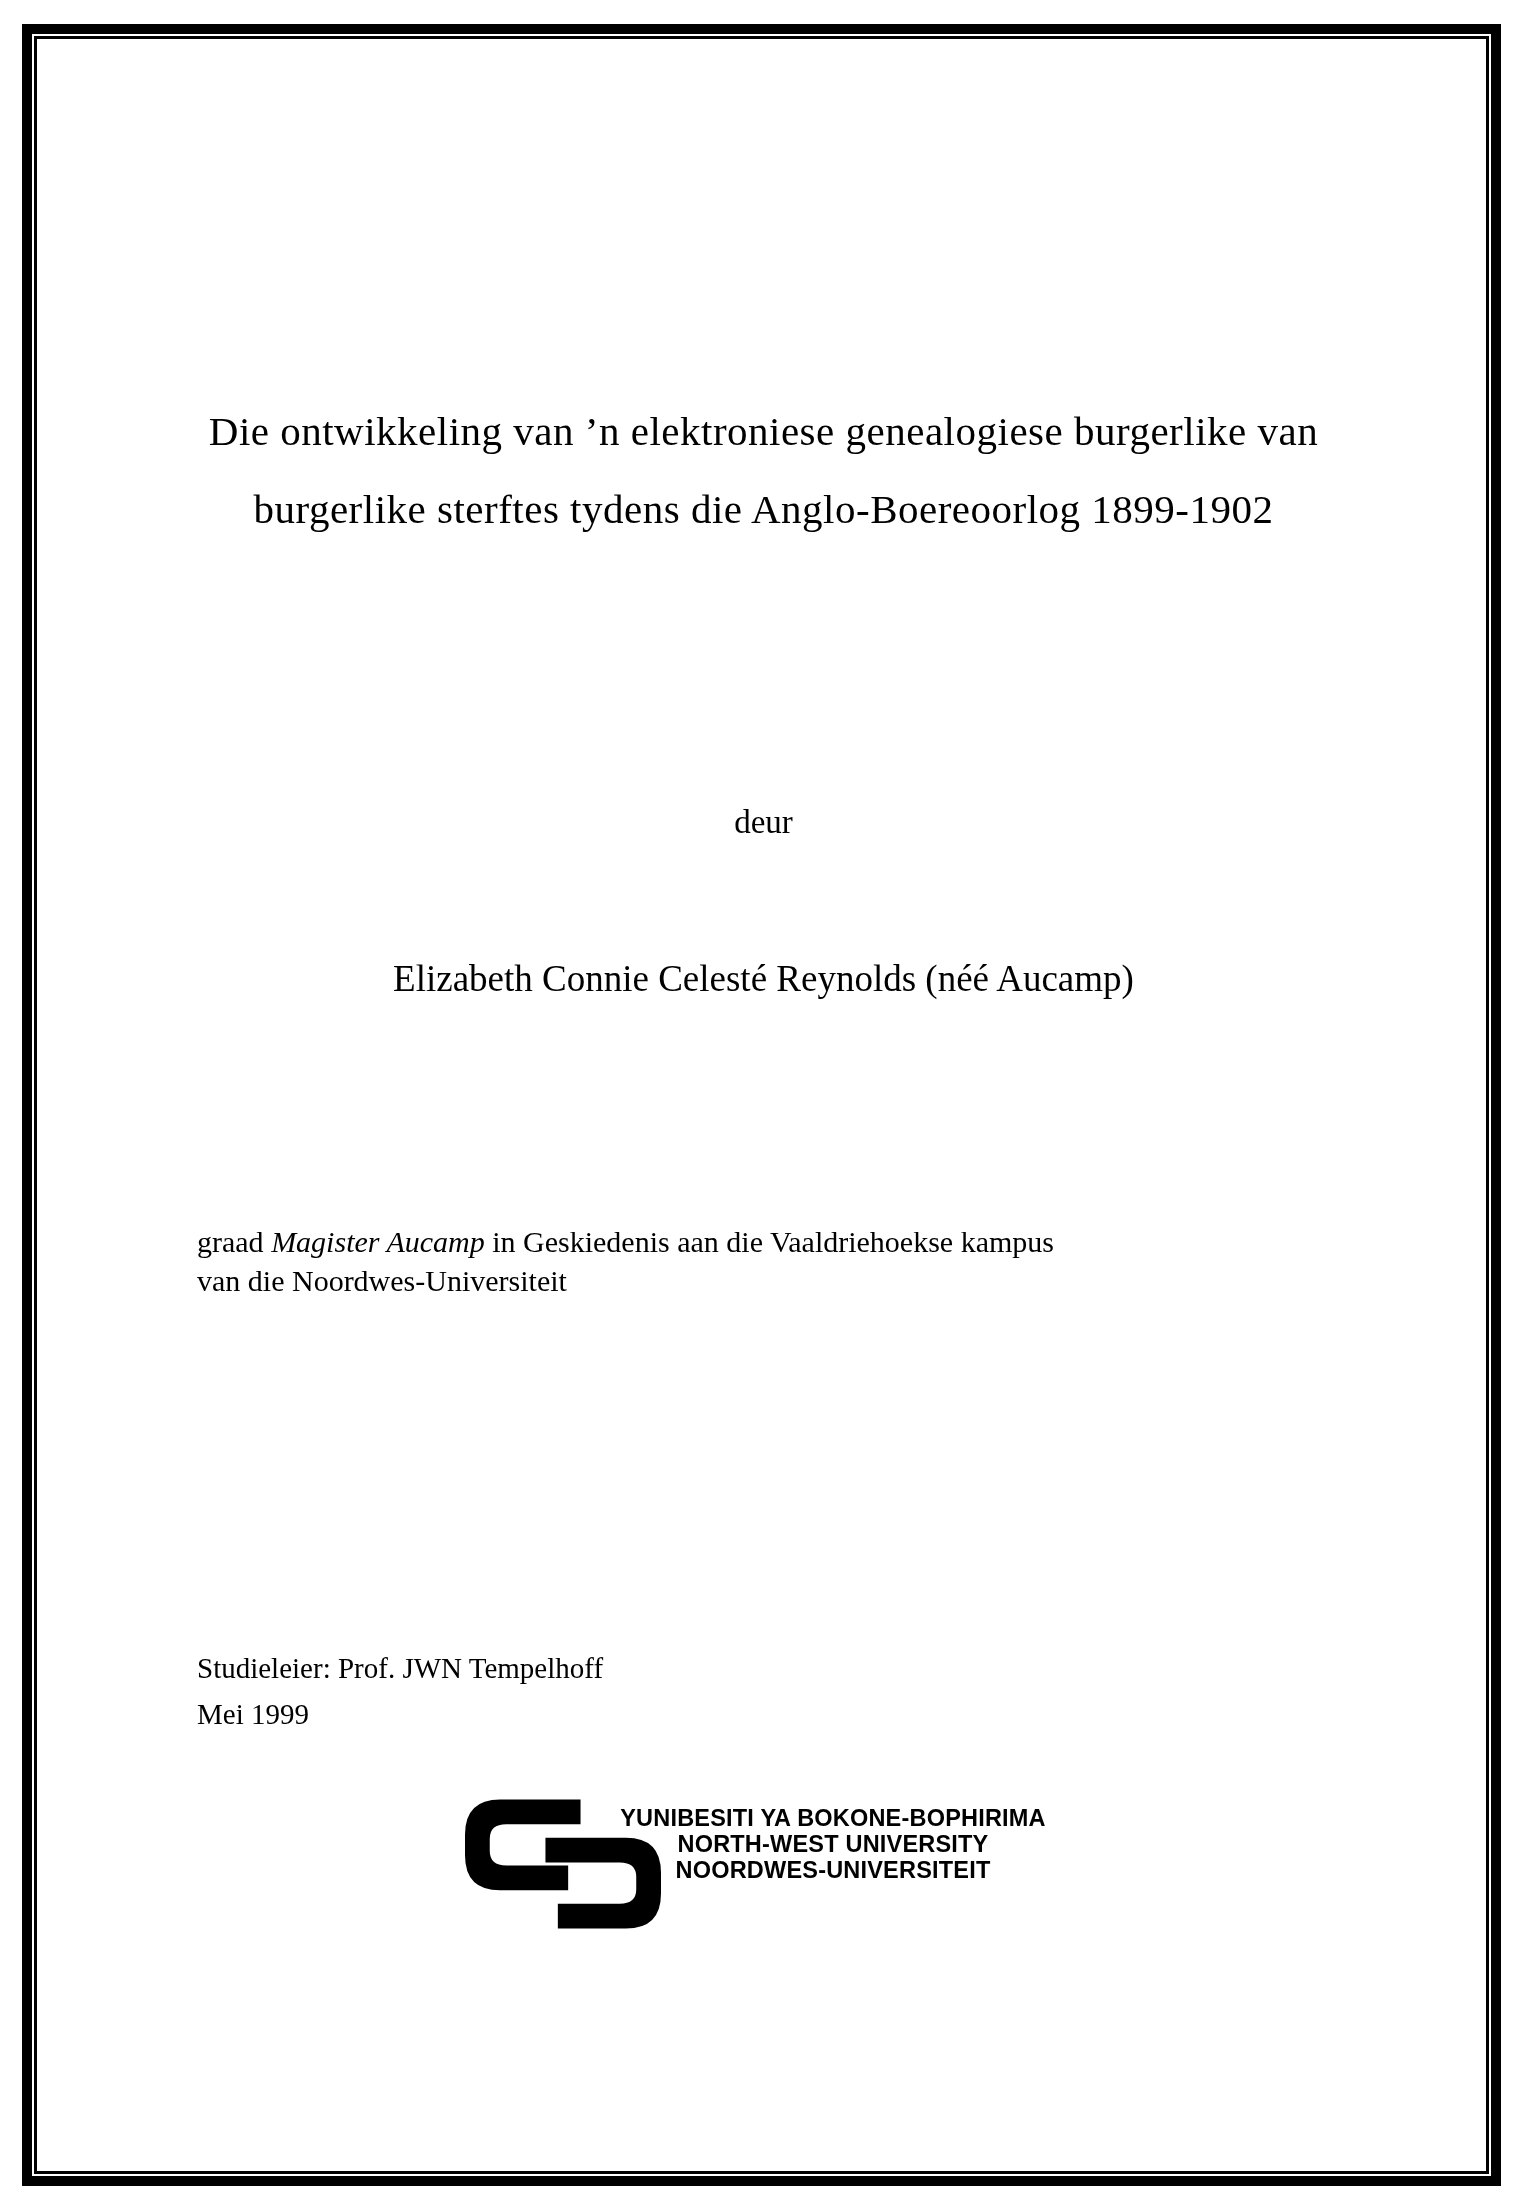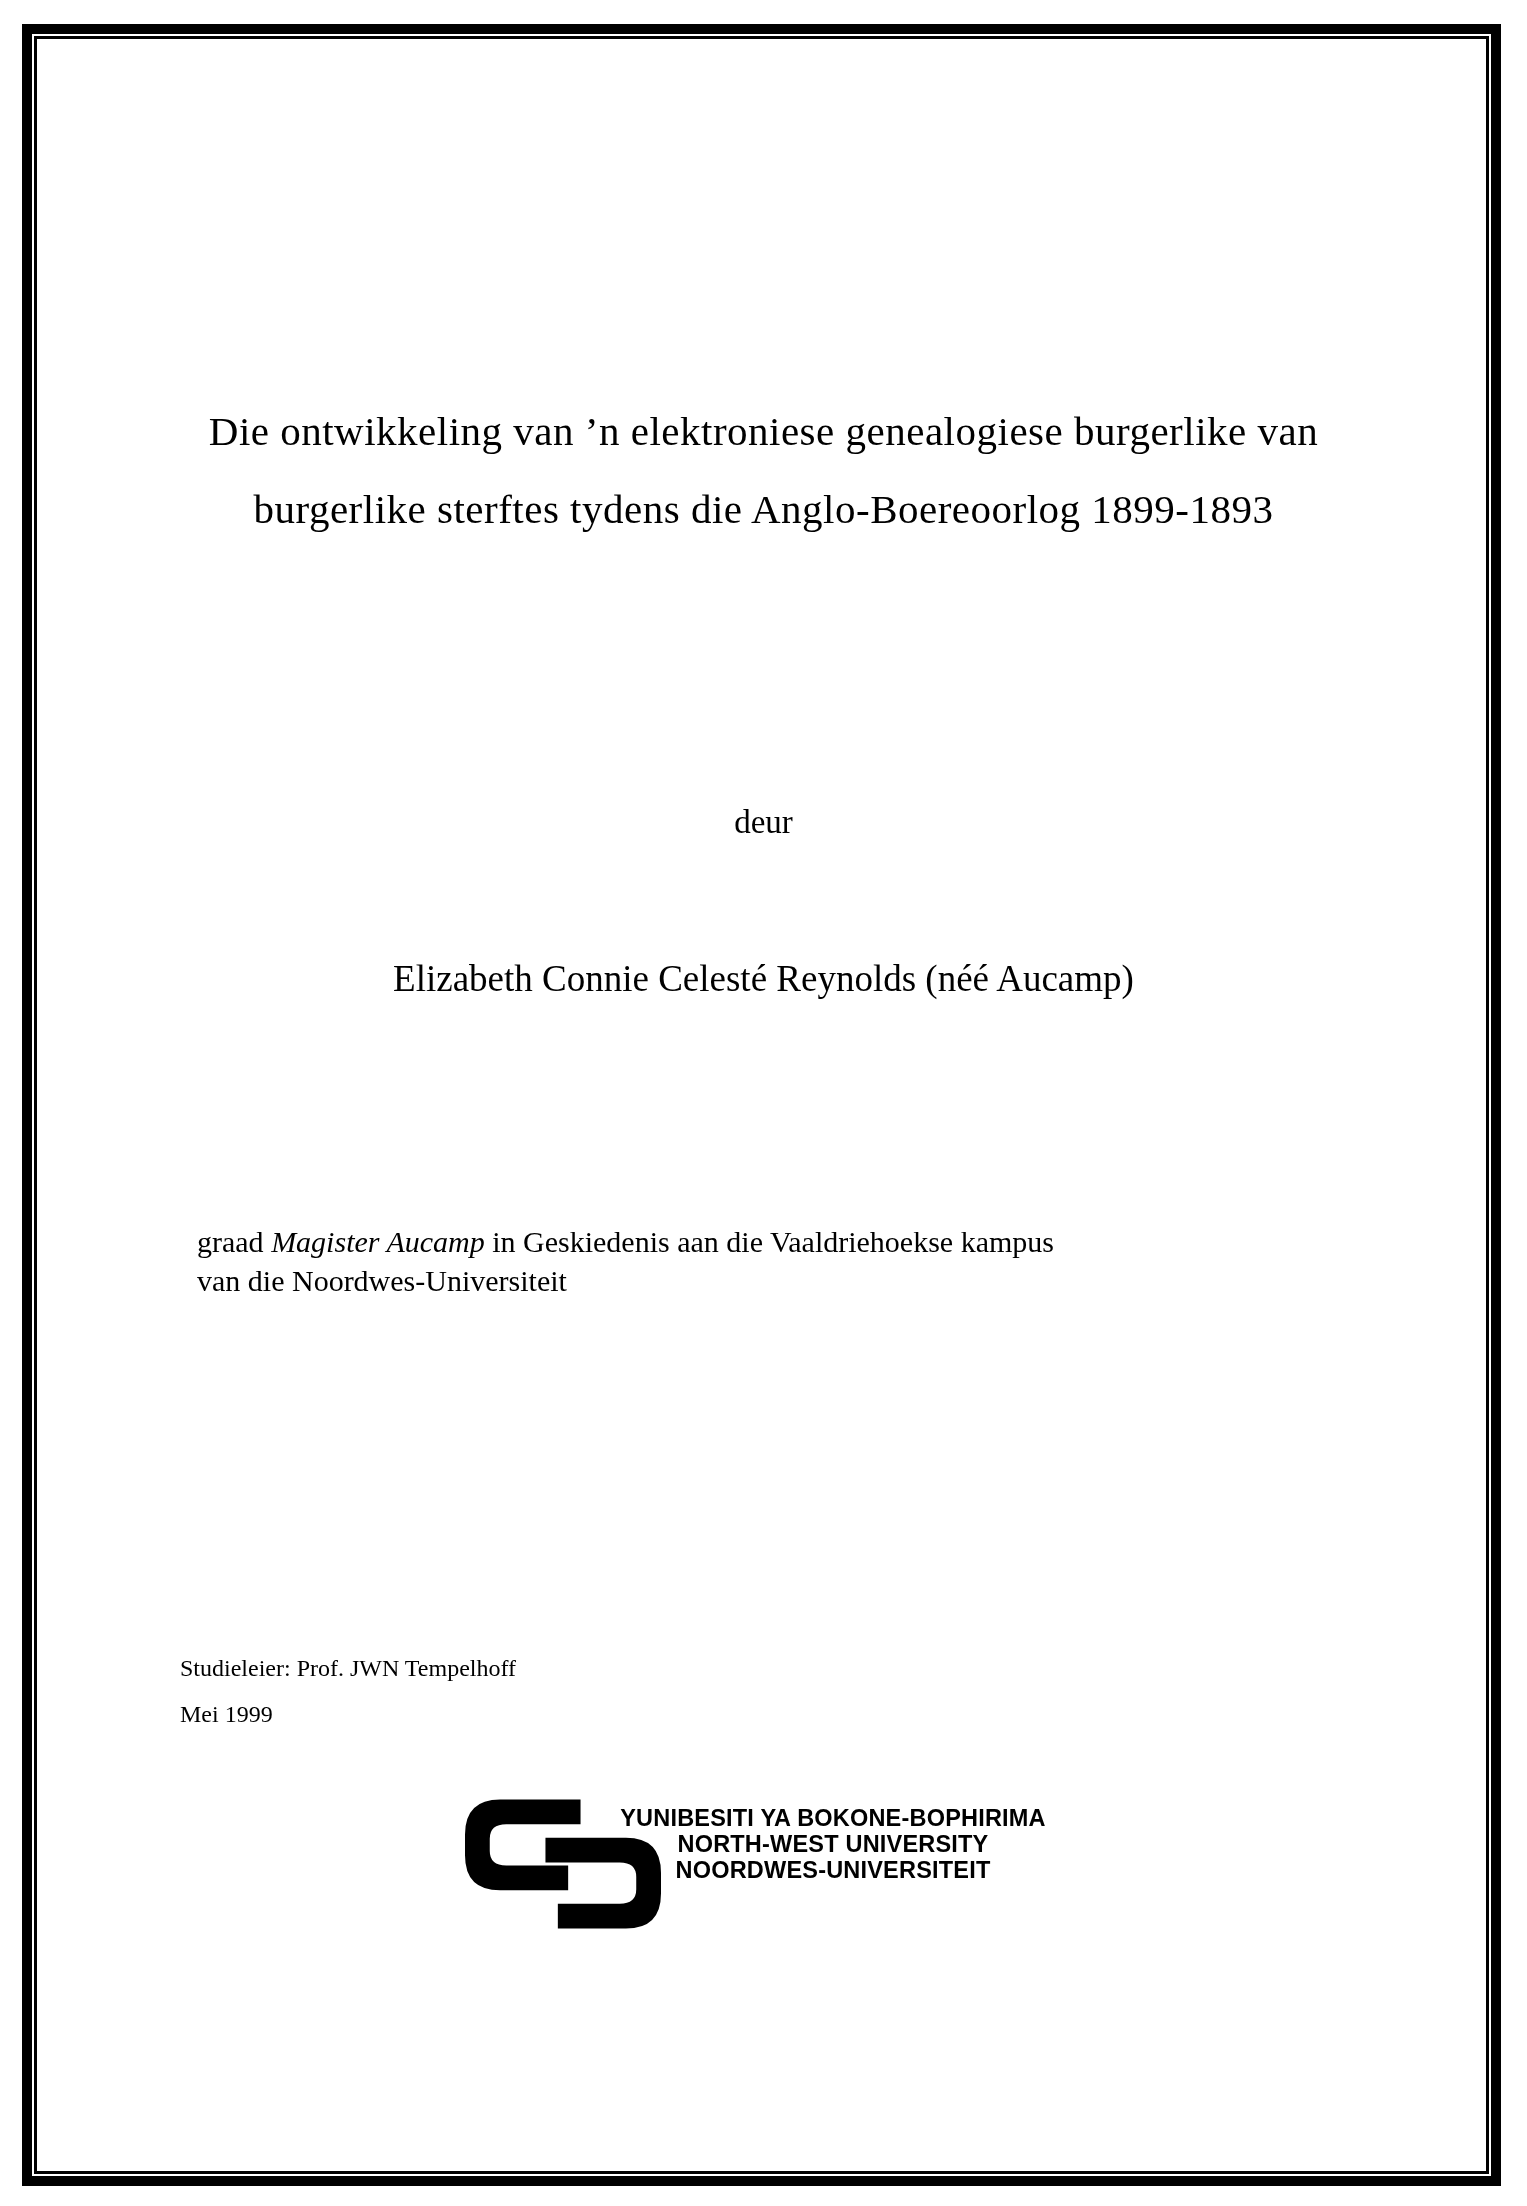--- a/index.html
+++ b/index.html
@@ -68,23 +68,23 @@
     font-size: 30px;
     line-height: 39px;
   }
   .statement-justified {
     text-align: justify;
     text-align-last: justify;
   }
   .italic { font-style: italic; }
   .supervisor-block {
     position: absolute;
-    left: 180px;
+    left: 197px;
     top: 1645px;
-    font-size: 24px;
+    font-size: 29px;
     line-height: 46px;
   }
   .logo-wrap {
     position: absolute;
     left: 465px;
     top: 1799px;
     width: 620px;
     height: 135px;
   }
   .logo-mark {
@@ -109,21 +109,21 @@
 </style>
 </head>
 <body>
 
 <div class="page-frame-outer">
   <div class="page-frame-inner"></div>
 </div>
 
 <div class="title-block">
   <span class="title-line">Die ontwikkeling van ’n elektroniese genealogiese burgerlike van</span>
-  <span class="title-line">burgerlike sterftes tydens die Anglo-Boereoorlog 1899-1893</span>
+  <span class="title-line">burgerlike sterftes tydens die Anglo-Boereoorlog 1899-1902</span>
 </div>
 
 <div class="byline">deur</div>
 
 <div class="author-line">Elizabeth Connie Celesté Reynolds (néé Aucamp)</div>
 
 <div class="statement-block">
   <div><span>graad </span><span class="italic">Magister Aucamp</span><span> in Geskiedenis aan die Vaaldriehoekse kampus</span></div>
   <div>van die Noordwes-Universiteit</div>
 </div>

